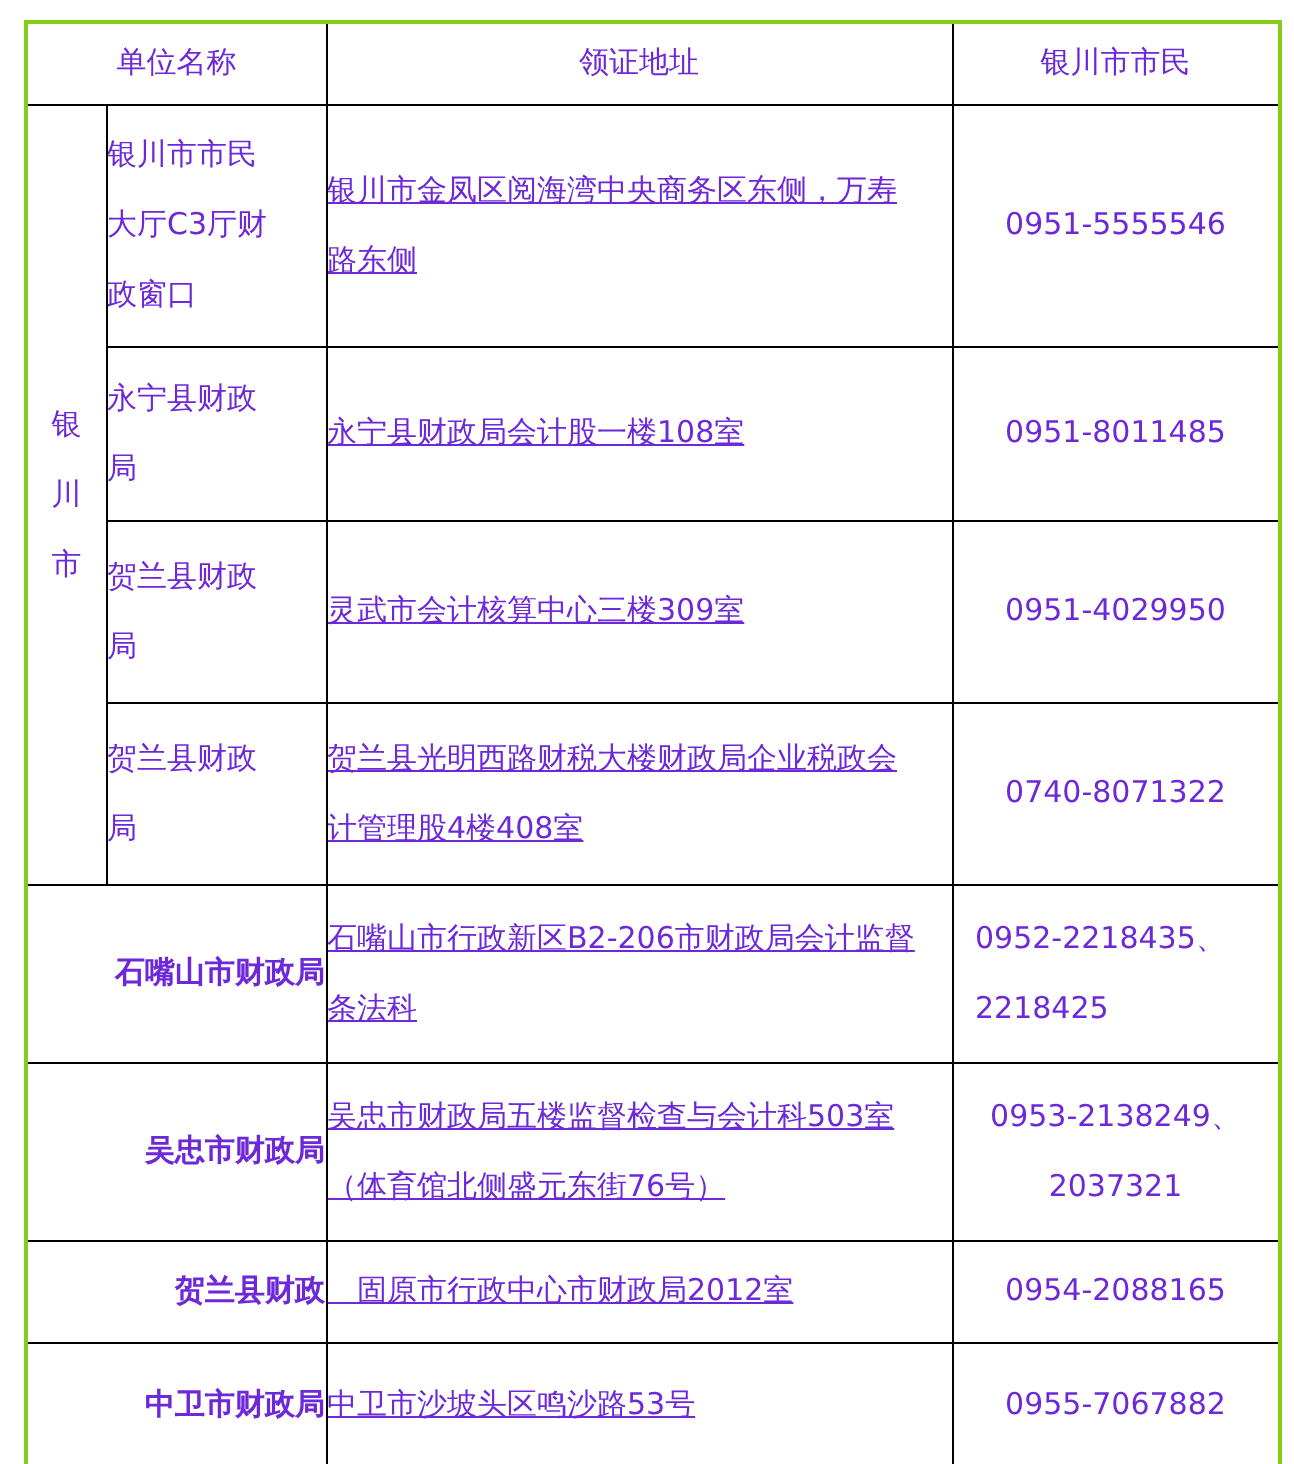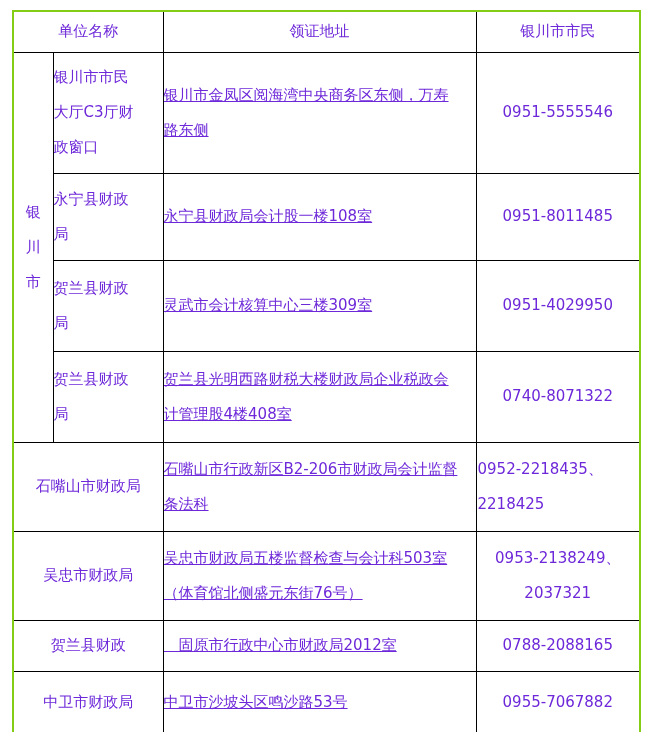--- a/index.html
+++ b/index.html
@@ -37,35 +37,36 @@
   }
   td.region {
     text-align: center;
     line-height: 25px;
   }
   td.unit {
     text-align: left;
     padding: 0 8px 0 13px;
   }
   td.unit-merged {
-    text-align: center;
+    text-align: right;
     padding: 0 6px 0 9px;
+    font-weight: bold;
   }
   td.addr {
     text-align: left;
     padding: 0 12px 0 10px;
     text-decoration: underline;
   }
   td.phone {
     text-align: center;
     padding: 0 6px;
   }
   td.phone.align-left {
     text-align: left;
-    padding-left: 1px;
+    padding-left: 11px;
   }
 </style>
 </head>
 <body>
 
 <div class="page">
   <table class="doc-table">
     <colgroup>
       <col style="width:40px">
       <col style="width:110px">
@@ -125,21 +126,21 @@
         <td class="unit-merged" colspan="2">吴忠市财政局</td>
         <td class="addr">吴忠市财政局五楼监督检查与会计科503室
 （体育馆北侧盛元东街76号）</td>
         <td class="phone">0953-2138249、
 2037321</td>
       </tr>
 
       <tr style="height:51px">
         <td class="unit-merged" colspan="2">贺兰县财政</td>
         <td class="addr">　固原市行政中心市财政局2012室</td>
-        <td class="phone">0788-2088165</td>
+        <td class="phone">0954-2088165</td>
       </tr>
 
       <tr style="height:64px">
         <td class="unit-merged" colspan="2">中卫市财政局</td>
         <td class="addr">中卫市沙坡头区鸣沙路53号</td>
         <td class="phone">0955-7067882</td>
       </tr>
     </tbody>
   </table>
 </div>

